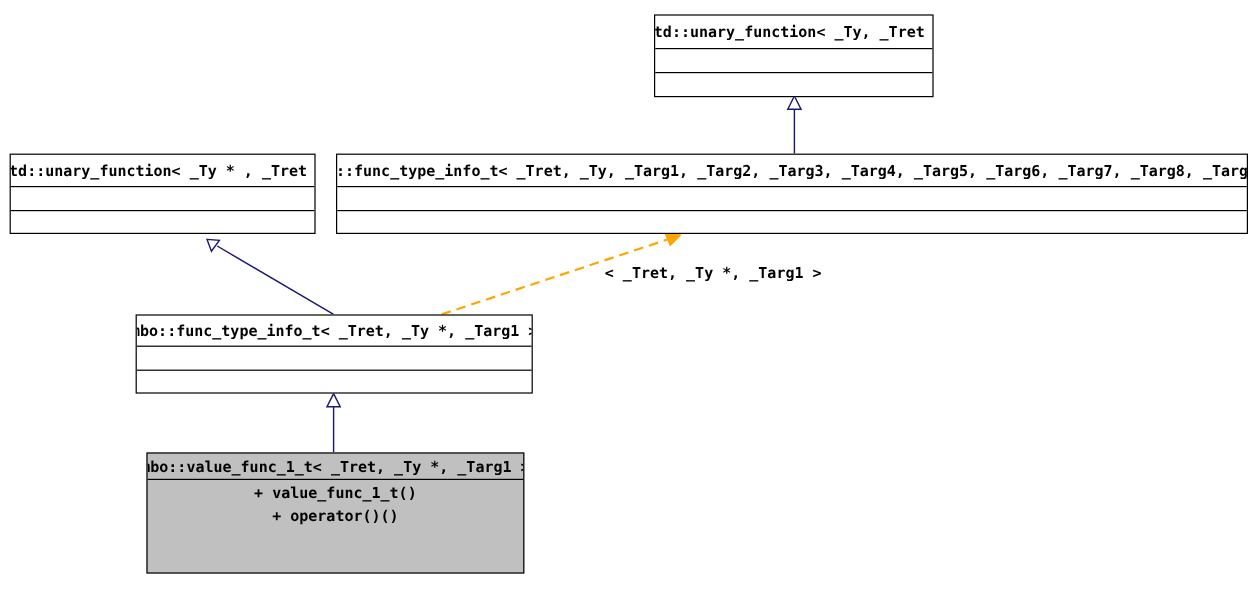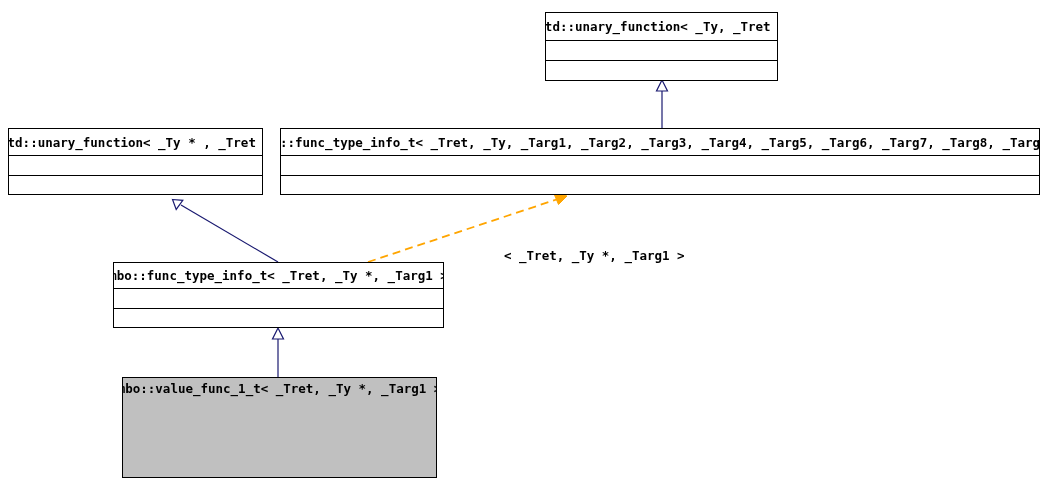--- a/index.html
+++ b/index.html
@@ -65,21 +65,20 @@
   .uml-compartment .member {
     line-height: 19px;
   }
   .edge-label {
     position: absolute;
     font-size: 12.5px;
     font-weight: bold;
     color: #000000;
     white-space: nowrap;
     z-index: 6;
-    margin-top: 28px;
   }
 </style>
 </head>
 <body>
 
 <div id="diagram">
 
   <svg id="edges" viewBox="0 0 1047 492" width="1047" height="492" xmlns="http://www.w3.org/2000/svg">
 
     <g>
@@ -122,17 +121,21 @@
   </div>
 
   <div class="uml-class" style="left:113px; top:262px; width:331px; height:66px;">
     <div class="uml-name" style="height:25px;">mbo::func_type_info_t&lt; _Tret, _Ty *, _Targ1 &gt;</div>
     <div class="uml-compartment uml-sep" style="height:20px;"></div>
     <div class="uml-compartment uml-sep" style="height:20px;"></div>
   </div>
 
   <div class="uml-class filled" style="left:122px; top:377px; width:315px; height:101px;">
     <div class="uml-name" style="height:21px;">mbo::value_func_1_t&lt; _Tret, _Ty *, _Targ1 &gt;</div>
+    <div class="uml-compartment uml-sep" style="height:40px;">
+      <div class="member">+ value_func_1_t()</div>
+      <div class="member">+ operator()()</div>
+    </div>
   </div>
 
   <div class="edge-label" style="left:504px; top:220px;">&lt; _Tret, _Ty *, _Targ1 &gt;</div>
 
 </div>
 
 </body></html>

